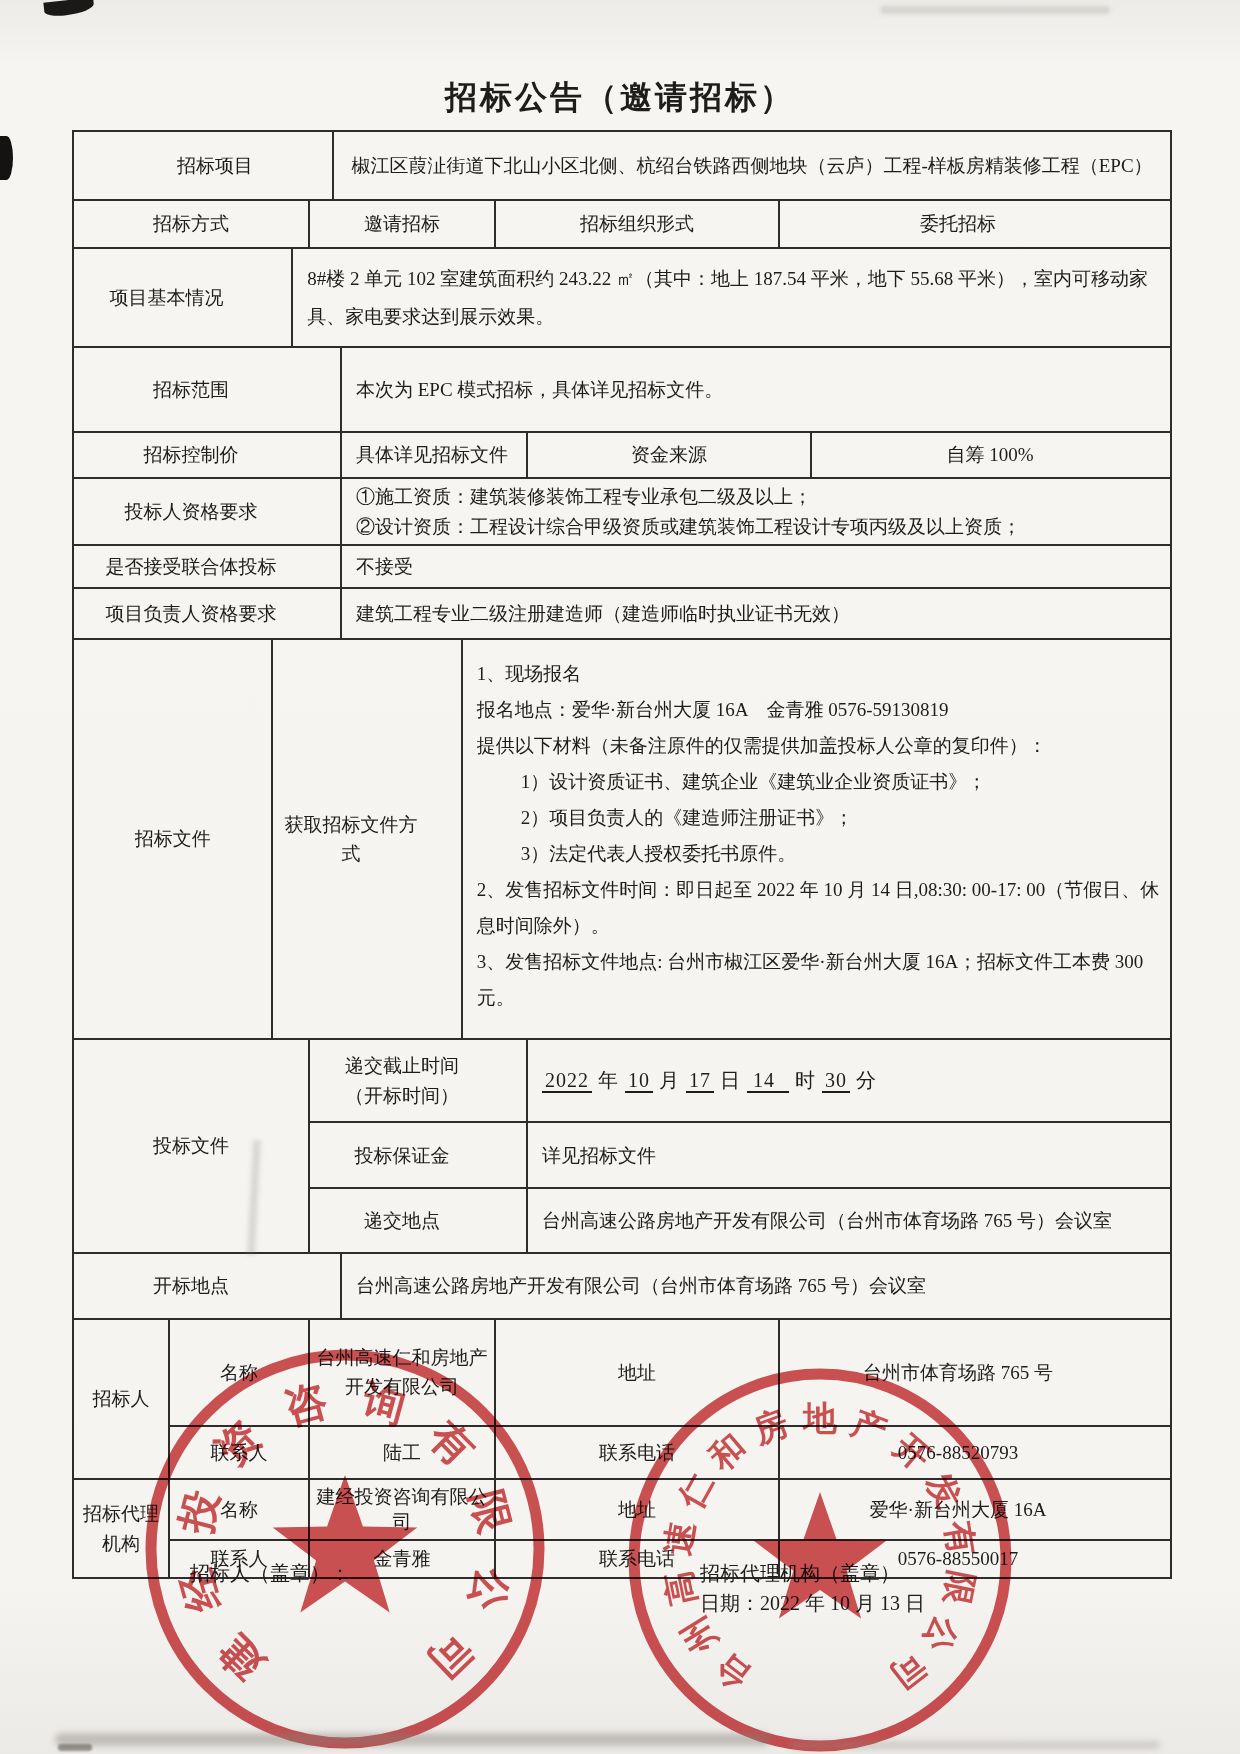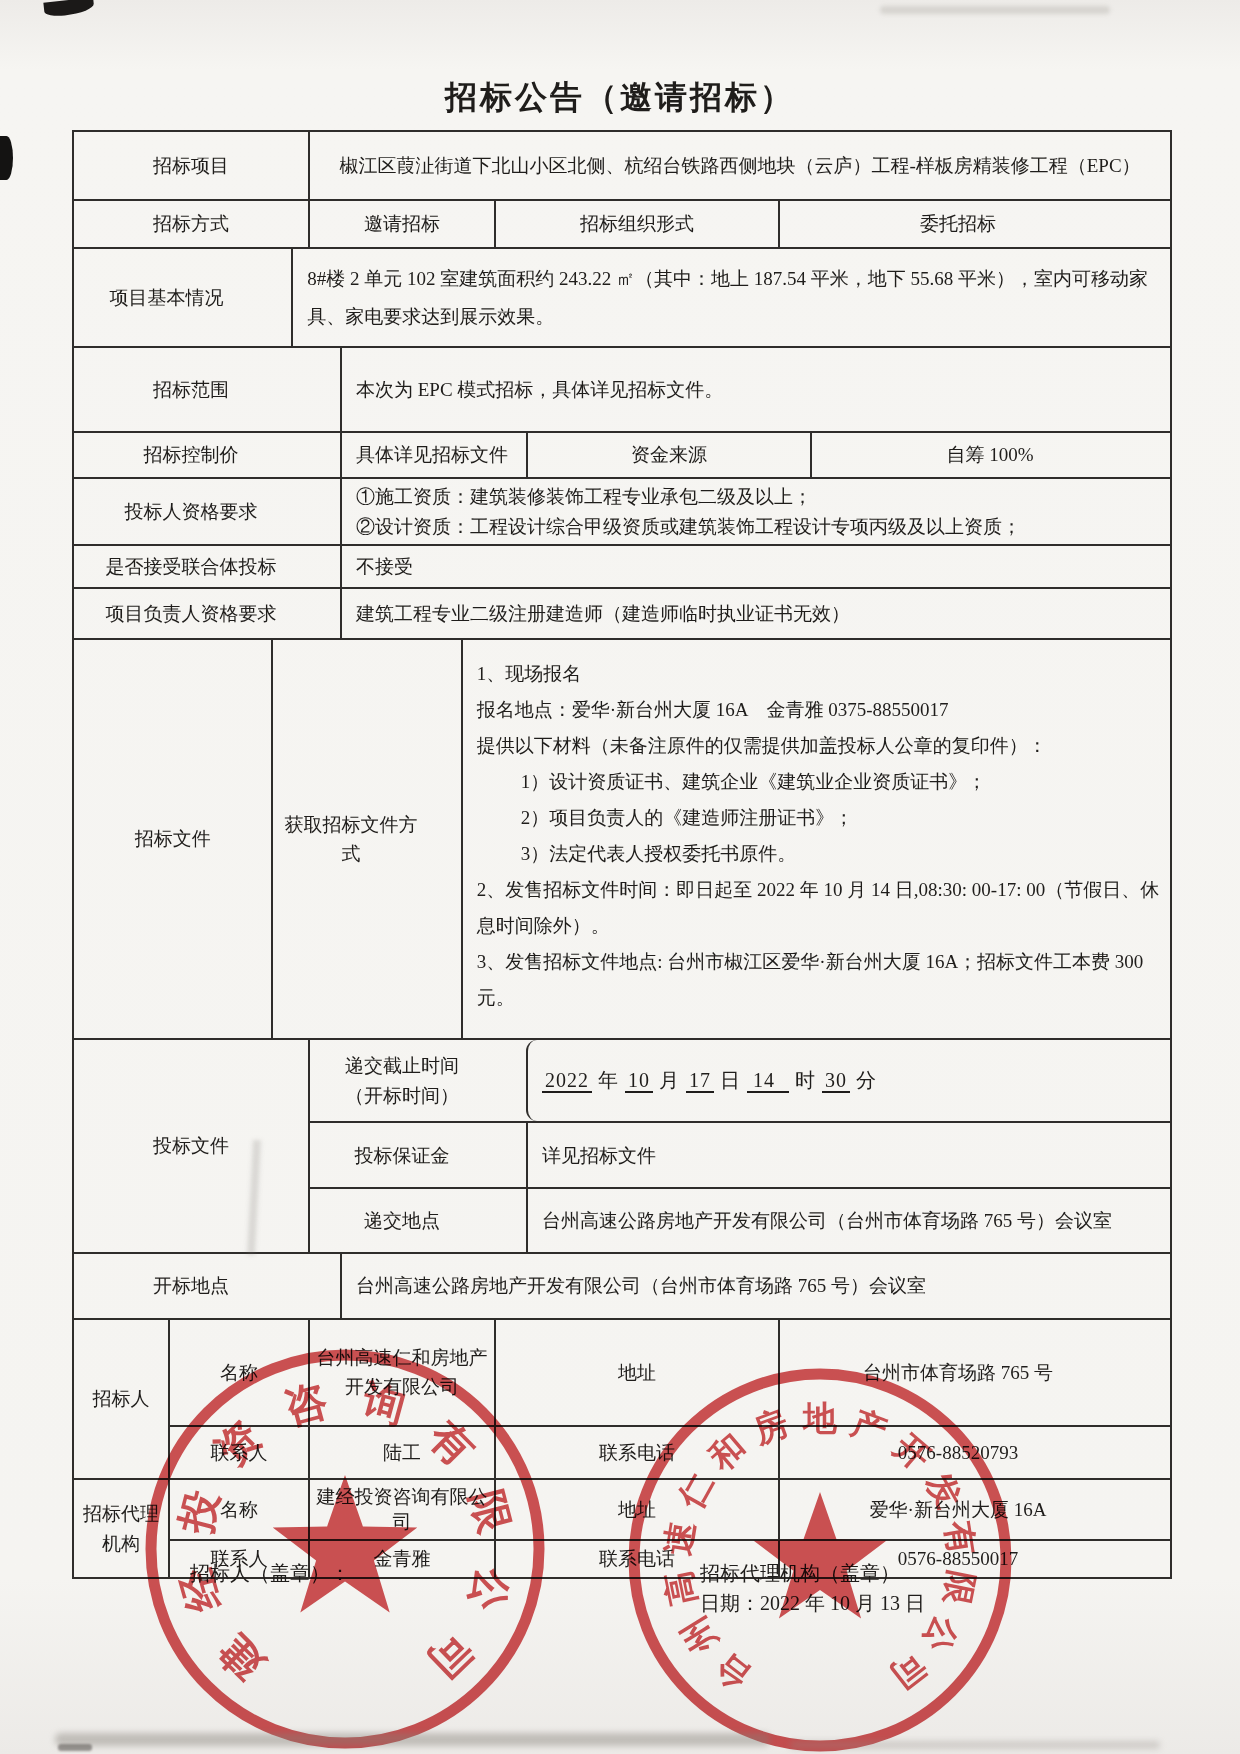--- a/index.html
+++ b/index.html
@@ -21,41 +21,41 @@
   .title{
     position:absolute;top:76px;left:0;width:100%;
     text-align:center;font-size:32px;font-weight:bold;letter-spacing:3px;margin:0;
   }
   .tbl{
     position:absolute;left:72px;top:130px;width:1096px;
     border:2.5px solid var(--line);
     font-size:19px;line-height:1.55;
   }
   .row{display:flex;border-top:2px solid var(--line);}
-  .row:first-child{border-top:none;}
+  .row:first-child{border-top:none;margin-left:24px;}
   .cell{
     border-left:2px solid var(--line);
     box-sizing:border-box;overflow:hidden;
     display:flex;flex-direction:column;justify-content:center;
   }
   .row > .cell:first-child{border-left:none;}
   .lab{align-items:center;text-align:center;padding:2px 4px;}
   .val{align-items:flex-start;text-align:left;padding:4px 10px 4px 14px;margin-left:32px;}
   .cen{align-items:center;text-align:center;padding:2px 6px;}
   .w1{width:234px;} .w1a{width:94px;} .w1b{width:140px;}
   .w2{width:186px;} .w3{width:284px;} .w4{width:358px;}
   .grow{flex:1 1 auto;}
   .subcol{flex:1 1 auto;display:flex;flex-direction:column;justify-content:flex-end;}
   .subrow{display:flex;border-top:2px solid var(--line);}
   .subrow:first-child{border-top:none;}
   .subrow > .cell{border-left:2px solid var(--line);}
   .doclines{justify-content:flex-start;padding-top:16px;line-height:36px;}
   .indent{padding-left:44px;}
   .u{border-bottom:2px solid var(--ink);padding:0 3px;}
-  .deadline{font-size:20px;letter-spacing:1px;border-radius:11px;}
+  .deadline{font-size:20px;letter-spacing:1px;}
   .seal-label{position:absolute;font-size:20px;white-space:nowrap;}
   .date-line{position:absolute;font-size:20px;white-space:nowrap;}
   
   #stamps{position:absolute;left:0;top:0;width:1240px;height:1754px;
     pointer-events:none;mix-blend-mode:multiply;opacity:.85;}
   
   .art{position:absolute;pointer-events:none;}
   .corner-mark{left:44px;top:0;width:50px;height:15px;background:#1b1918;
     border-radius:0 0 60% 40%;transform:rotate(-6deg);}
   .edge-mark{left:0;top:136px;width:13px;height:44px;background:#141312;
@@ -125,21 +125,21 @@
     <div class="row" style="height:49px">
       <div class="cell lab w1">项目负责人资格要求</div>
       <div class="cell val grow">建筑工程专业二级注册建造师（建造师临时执业证书无效）</div>
     </div>
 
     <div class="row" style="height:398px">
       <div class="cell lab w1">招标文件</div>
       <div class="cell lab w2">获取招标文件方式</div>
       <div class="cell val grow doclines">
         <div>1、现场报名</div>
-        <div>报名地点：爱华·新台州大厦 16A　金青雅 0375-88550017</div>
+        <div>报名地点：爱华·新台州大厦 16A　金青雅 0576-59130819</div>
         <div>提供以下材料（未备注原件的仅需提供加盖投标人公章的复印件）：</div>
         <div class="indent">1）设计资质证书、建筑企业《建筑业企业资质证书》；</div>
         <div class="indent">2）项目负责人的《建造师注册证书》；</div>
         <div class="indent">3）法定代表人授权委托书原件。</div>
         <div>2、发售招标文件时间：即日起至 2022 年 10 月 14 日,08:30: 00-17: 00（节假日、休息时间除外）。</div>
         <div>3、发售招标文件地点: 台州市椒江区爱华·新台州大厦 16A；招标文件工本费 300 元。</div>
       </div>
     </div>
 
     <div class="row" style="height:212px">

